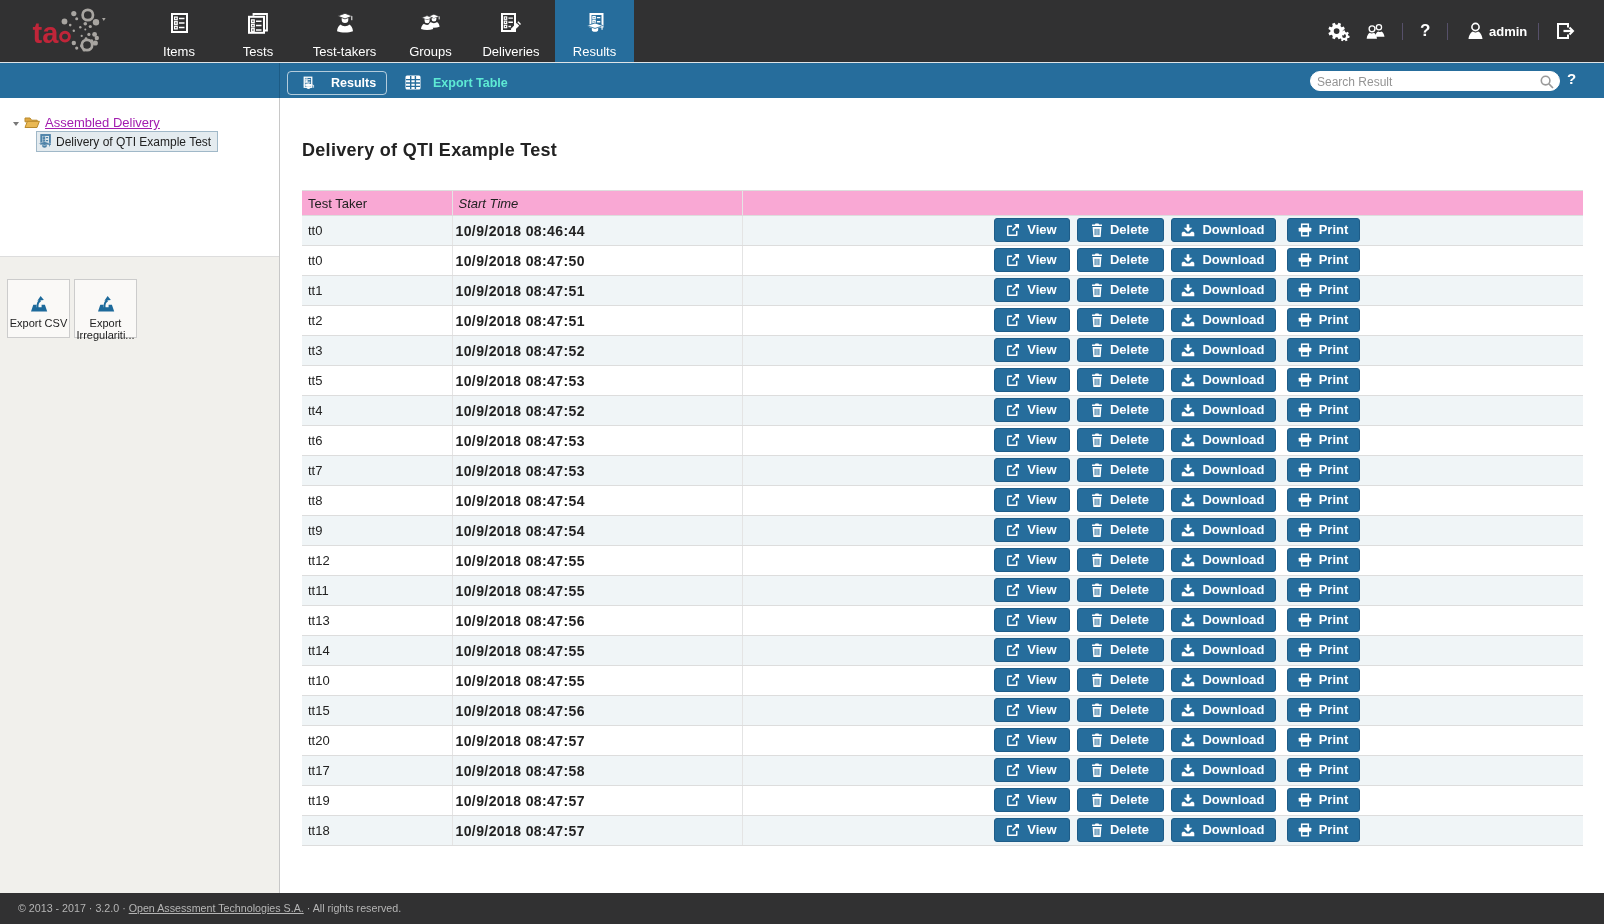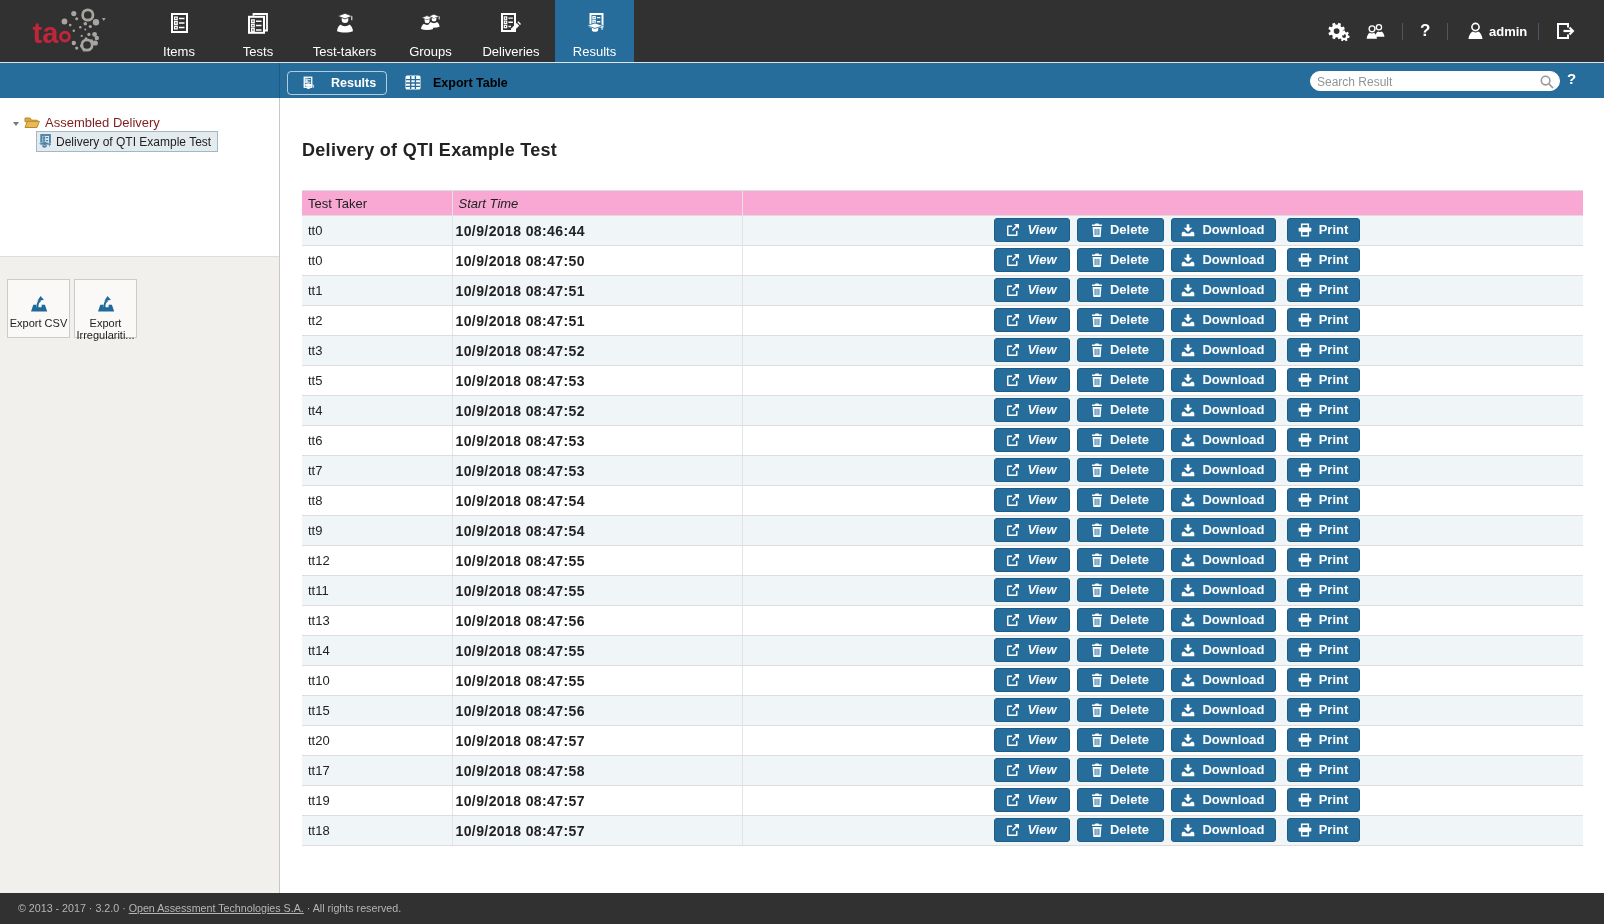--- a/index.html
+++ b/index.html
@@ -12,48 +12,48 @@
 .nav-tab { position:absolute; top:0; height:62px; text-align:center; color:#fff; }
 .nav-tab .nt-ic { margin-top:13px; height:20px; }
 .nav-tab .nt-lb { font-size:13px; margin-top:11px; }
 .nav-tab.active { background:#266d9c; }
 .top-ic { position:absolute; top:0; height:62px; display:flex; align-items:center; color:#fff; }
 .sep { position:absolute; top:23px; width:1px; height:17px; background:#56506a; }
 
 .actionbar { position:absolute; top:62px; left:0; width:1604px; height:36px; background:#266d9c; border-top:1px solid #dfe4e7; }
 .ab-left { position:absolute; left:0; top:0; width:280px; height:35px; border-right:1px solid #1c5b85; }
 .btn-results { position:absolute; left:287px; top:8px; width:100px; height:24px; border:1px solid rgba(255,255,255,0.65); border-radius:4px; color:#fff; font-weight:bold; font-size:12.5px; display:flex; align-items:center; padding-left:13px; gap:15px; box-sizing:border-box; }
-.lnk-export { position:absolute; left:405px; top:8px; height:23px; color:#000000; font-weight:bold; font-size:12.5px; display:flex; align-items:center; gap:12px; }
+.lnk-export { position:absolute; left:405px; top:8px; height:23px; color:#5eead4; font-weight:bold; font-size:12.5px; display:flex; align-items:center; gap:12px; }
 .search { position:absolute; left:1310px; top:8px; width:250px; height:20px; background:#fff; border-radius:10px; border:1px solid #fff; }
 .search .ph { position:absolute; left:6px; top:3px; color:#949494; font-size:12px; }
 .ab-q { position:absolute; left:1567px; top:7px; color:#fff; font-weight:bold; font-size:15px; }
 
 .aside { position:absolute; top:98px; left:0; width:280px; height:795px; background:#fff; border-right:1px solid #c8c8c8; }
 .aside .graypart { position:absolute; top:158px; left:0; width:279px; height:637px; background:#f1f0ec; border-top:1px solid #ddd; }
 .tree { padding-top:15px; }
-.tnode { position:relative; padding-left:45px; height:20px; line-height:20px; color:#7f1d1d; }
+.tnode { position:relative; padding-left:45px; height:20px; line-height:20px; color:#a21caf;text-decoration:underline; }
 .caret { position:absolute; left:13px; top:8.5px; width:0; height:0; border-left:3.8px solid transparent; border-right:3.8px solid transparent; border-top:4.8px solid #787878; }
 .tleaf { position:absolute; left:36px; top:33px; width:182px; height:21px; background:#e4ebef; border:1px solid #a0b8c8; display:flex; align-items:center; font-size:12px; color:#222; white-space:nowrap; }
 .expbtn { position:absolute; top:22px; width:63px; height:59px; background:#faf9f7; border:1px solid #ccc; text-align:center; font-size:11px; line-height:11.5px; color:#222; }
 .expbtn .ei { margin-top:15px; height:17px; }
 .expbtn .el { margin-top:6px; }
 
 .content { position:absolute; top:98px; left:281px; width:1323px; height:795px; background:#fff; }
 h1 { font-size:18px; font-weight:bold; color:#222; position:absolute; left:21px; top:42px; letter-spacing:0.3px; }
 .rtable { position:absolute; left:21px; top:92px; width:1281px; border-collapse:collapse; font-size:13px; }
 .rtable th { background:#f9a8d4; border-top:1px solid #ddd; border-bottom:1px solid #ddd; font-weight:normal; text-align:left; height:25px; padding:0 0 0 6px; }
 .rtable td { border-bottom:1px solid #ddd; height:30px; padding:0 0 0 6px; }
 .rtable th + th, .rtable td + td { border-left:1px solid #e4e4e4; }
 .rtable tr.odd td { background:#f0f5f7; }
 .rtable .c1 { width:150px; }
 .rtable .c2 { width:290px; font-weight:bold; }
 .rtable td.c2 { font-size:14px; padding-left:3px; letter-spacing:0.4px; }
 .acts { display:flex; gap:7px; margin-left:245px; position:relative; top:-1px; }
 .btn { height:24px; background:#266d9c; border:1px solid #1e5c88; box-sizing:border-box; border-radius:3px; color:#fff; font-weight:bold; font-size:13px; display:flex; align-items:center; justify-content:center; gap:7px; }
-.btn.b1{width:76px;font-style:italic;} .btn.b2{width:87px;} .btn.b3{width:105px;} .btn.b4{width:73px;margin-left:4px;}
+.btn.b1{width:76px;} .btn.b2{width:87px;} .btn.b3{width:105px;} .btn.b4{width:73px;margin-left:4px;}
 
 .footer { position:absolute; left:0; top:893px; width:1604px; height:31px; background:#313132; color:#b5b5b5; font-size:10.7px; line-height:31px; padding-left:18px; }
 .footer a { color:#b5b5b5; text-decoration:underline; }
 </style>
 </head>
 <body>
 <div class="topbar">
   <svg class="logo" viewBox="0 0 90 56">
     <text x="4.5" y="39" font-family="Liberation Sans, sans-serif" font-size="29" font-weight="bold" fill="#c02539">ta</text>
     <circle cx="37" cy="32.6" r="4.4" fill="none" stroke="#c02539" stroke-width="2.9"></circle>

